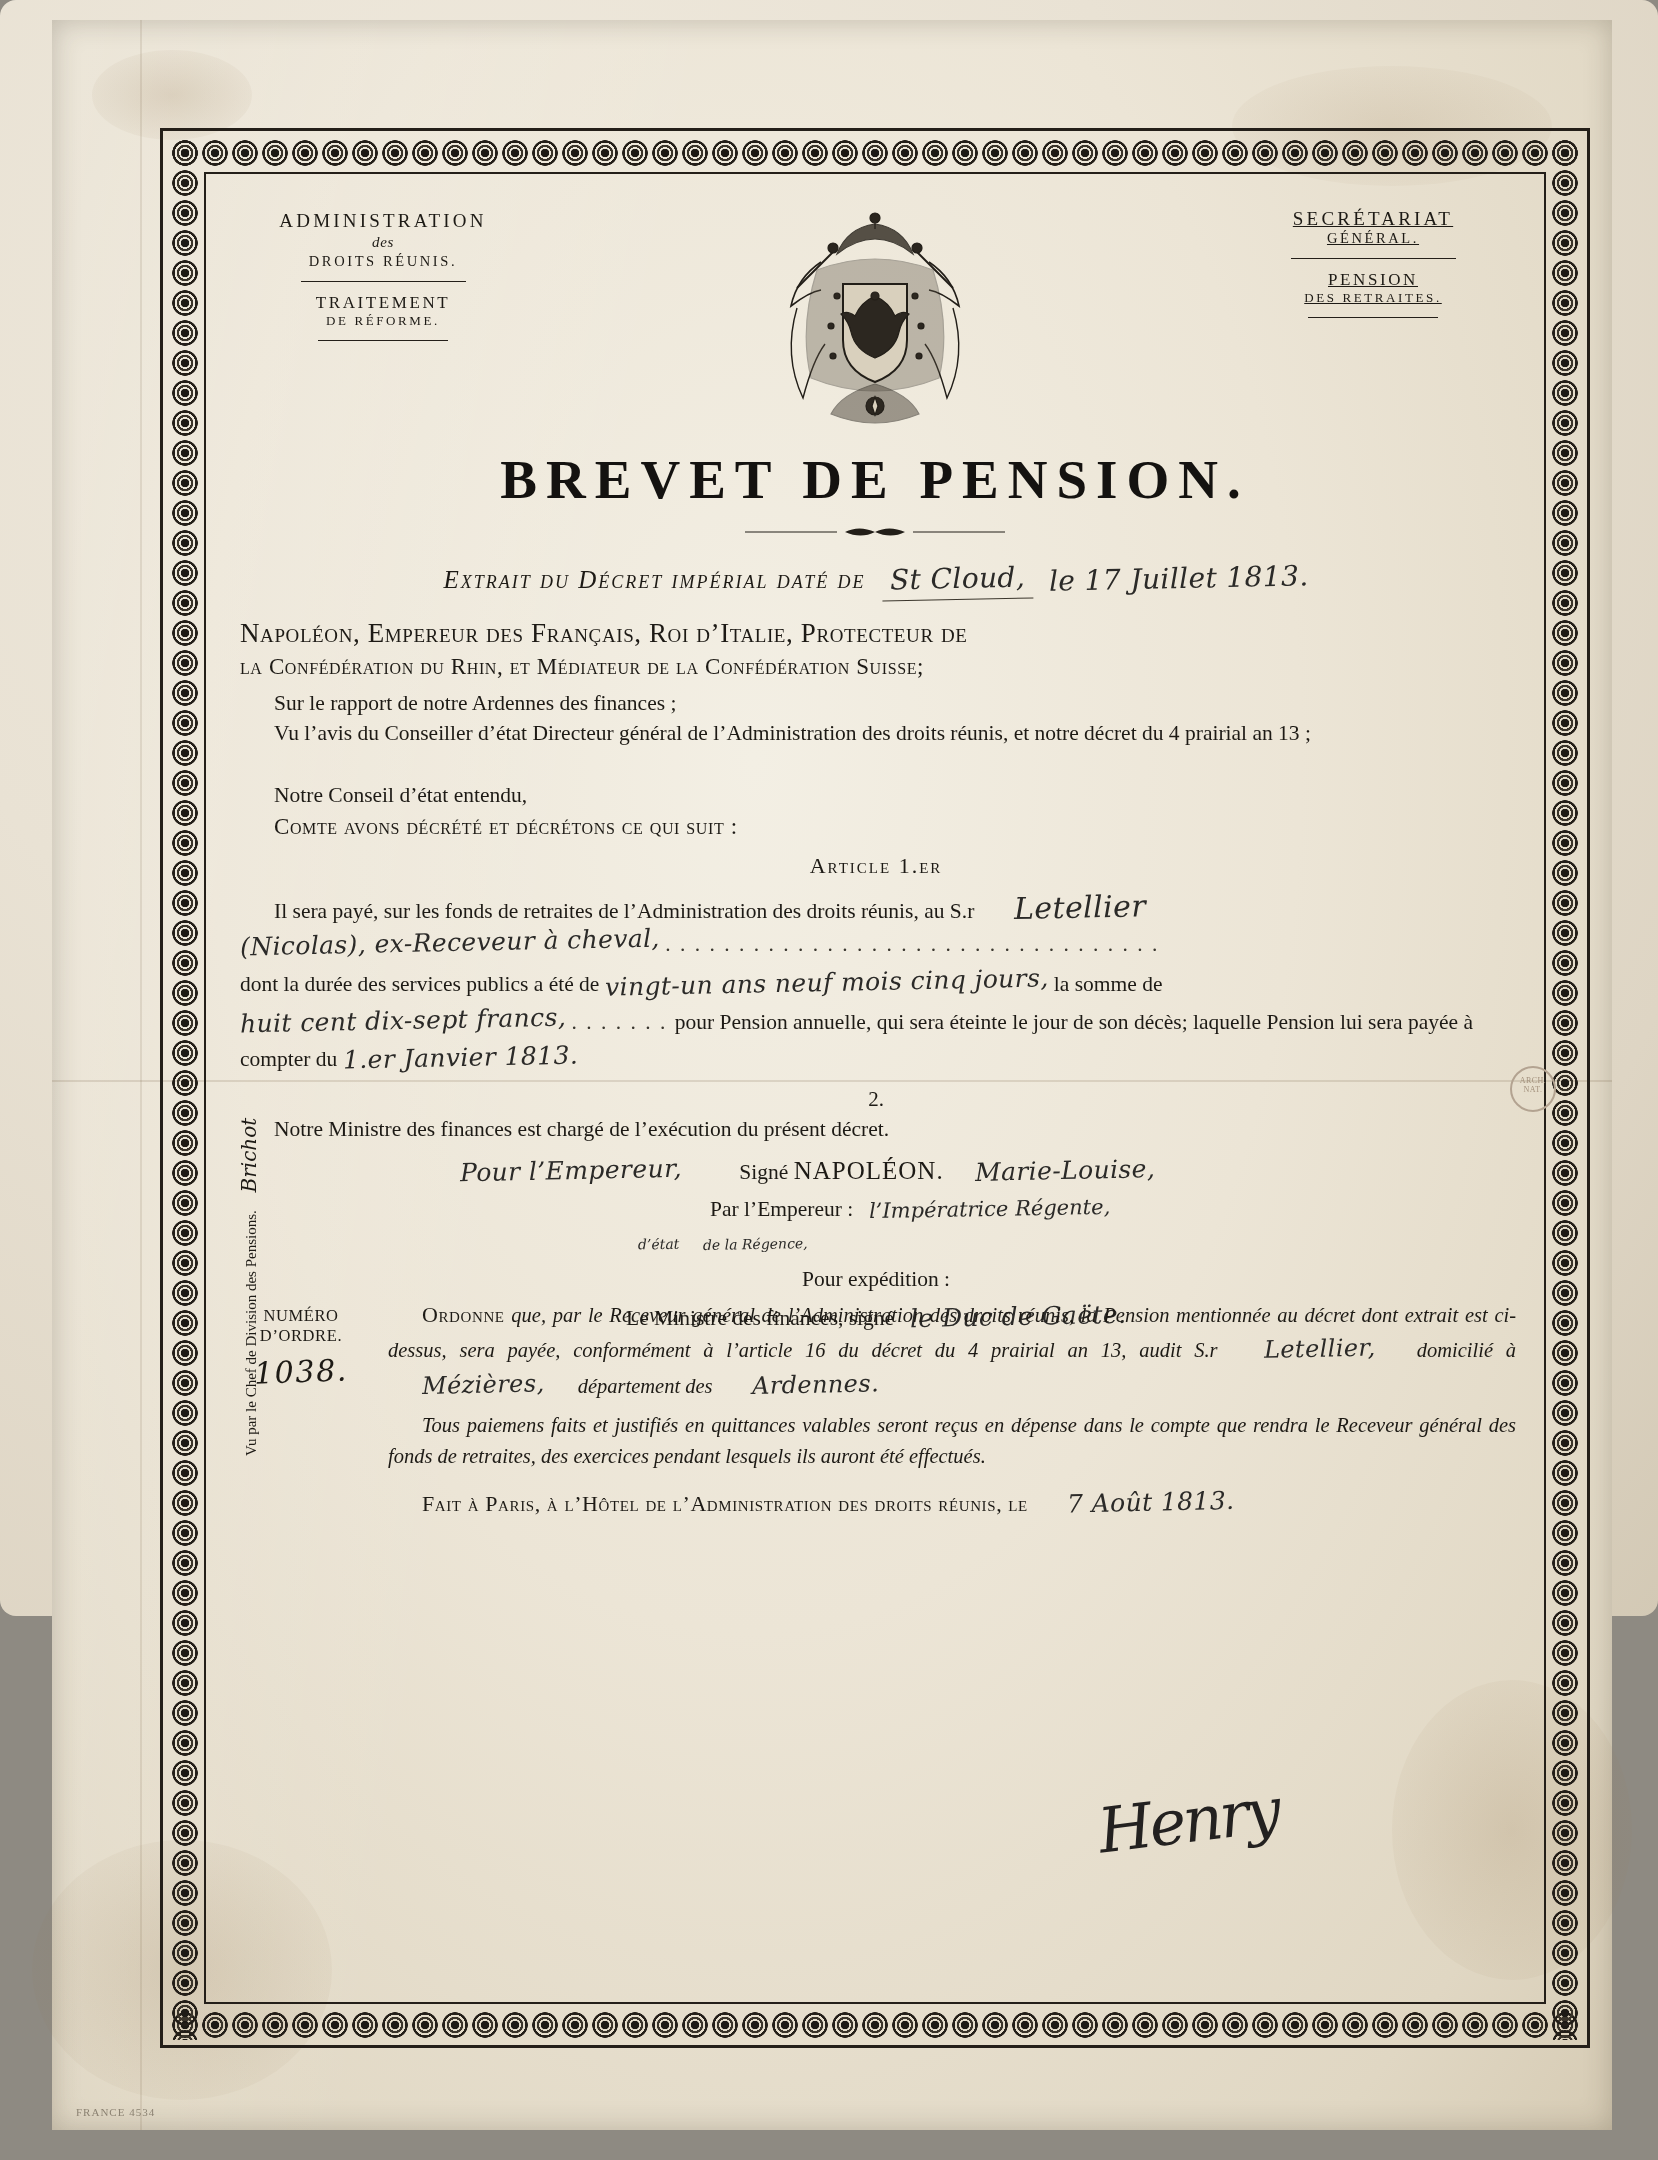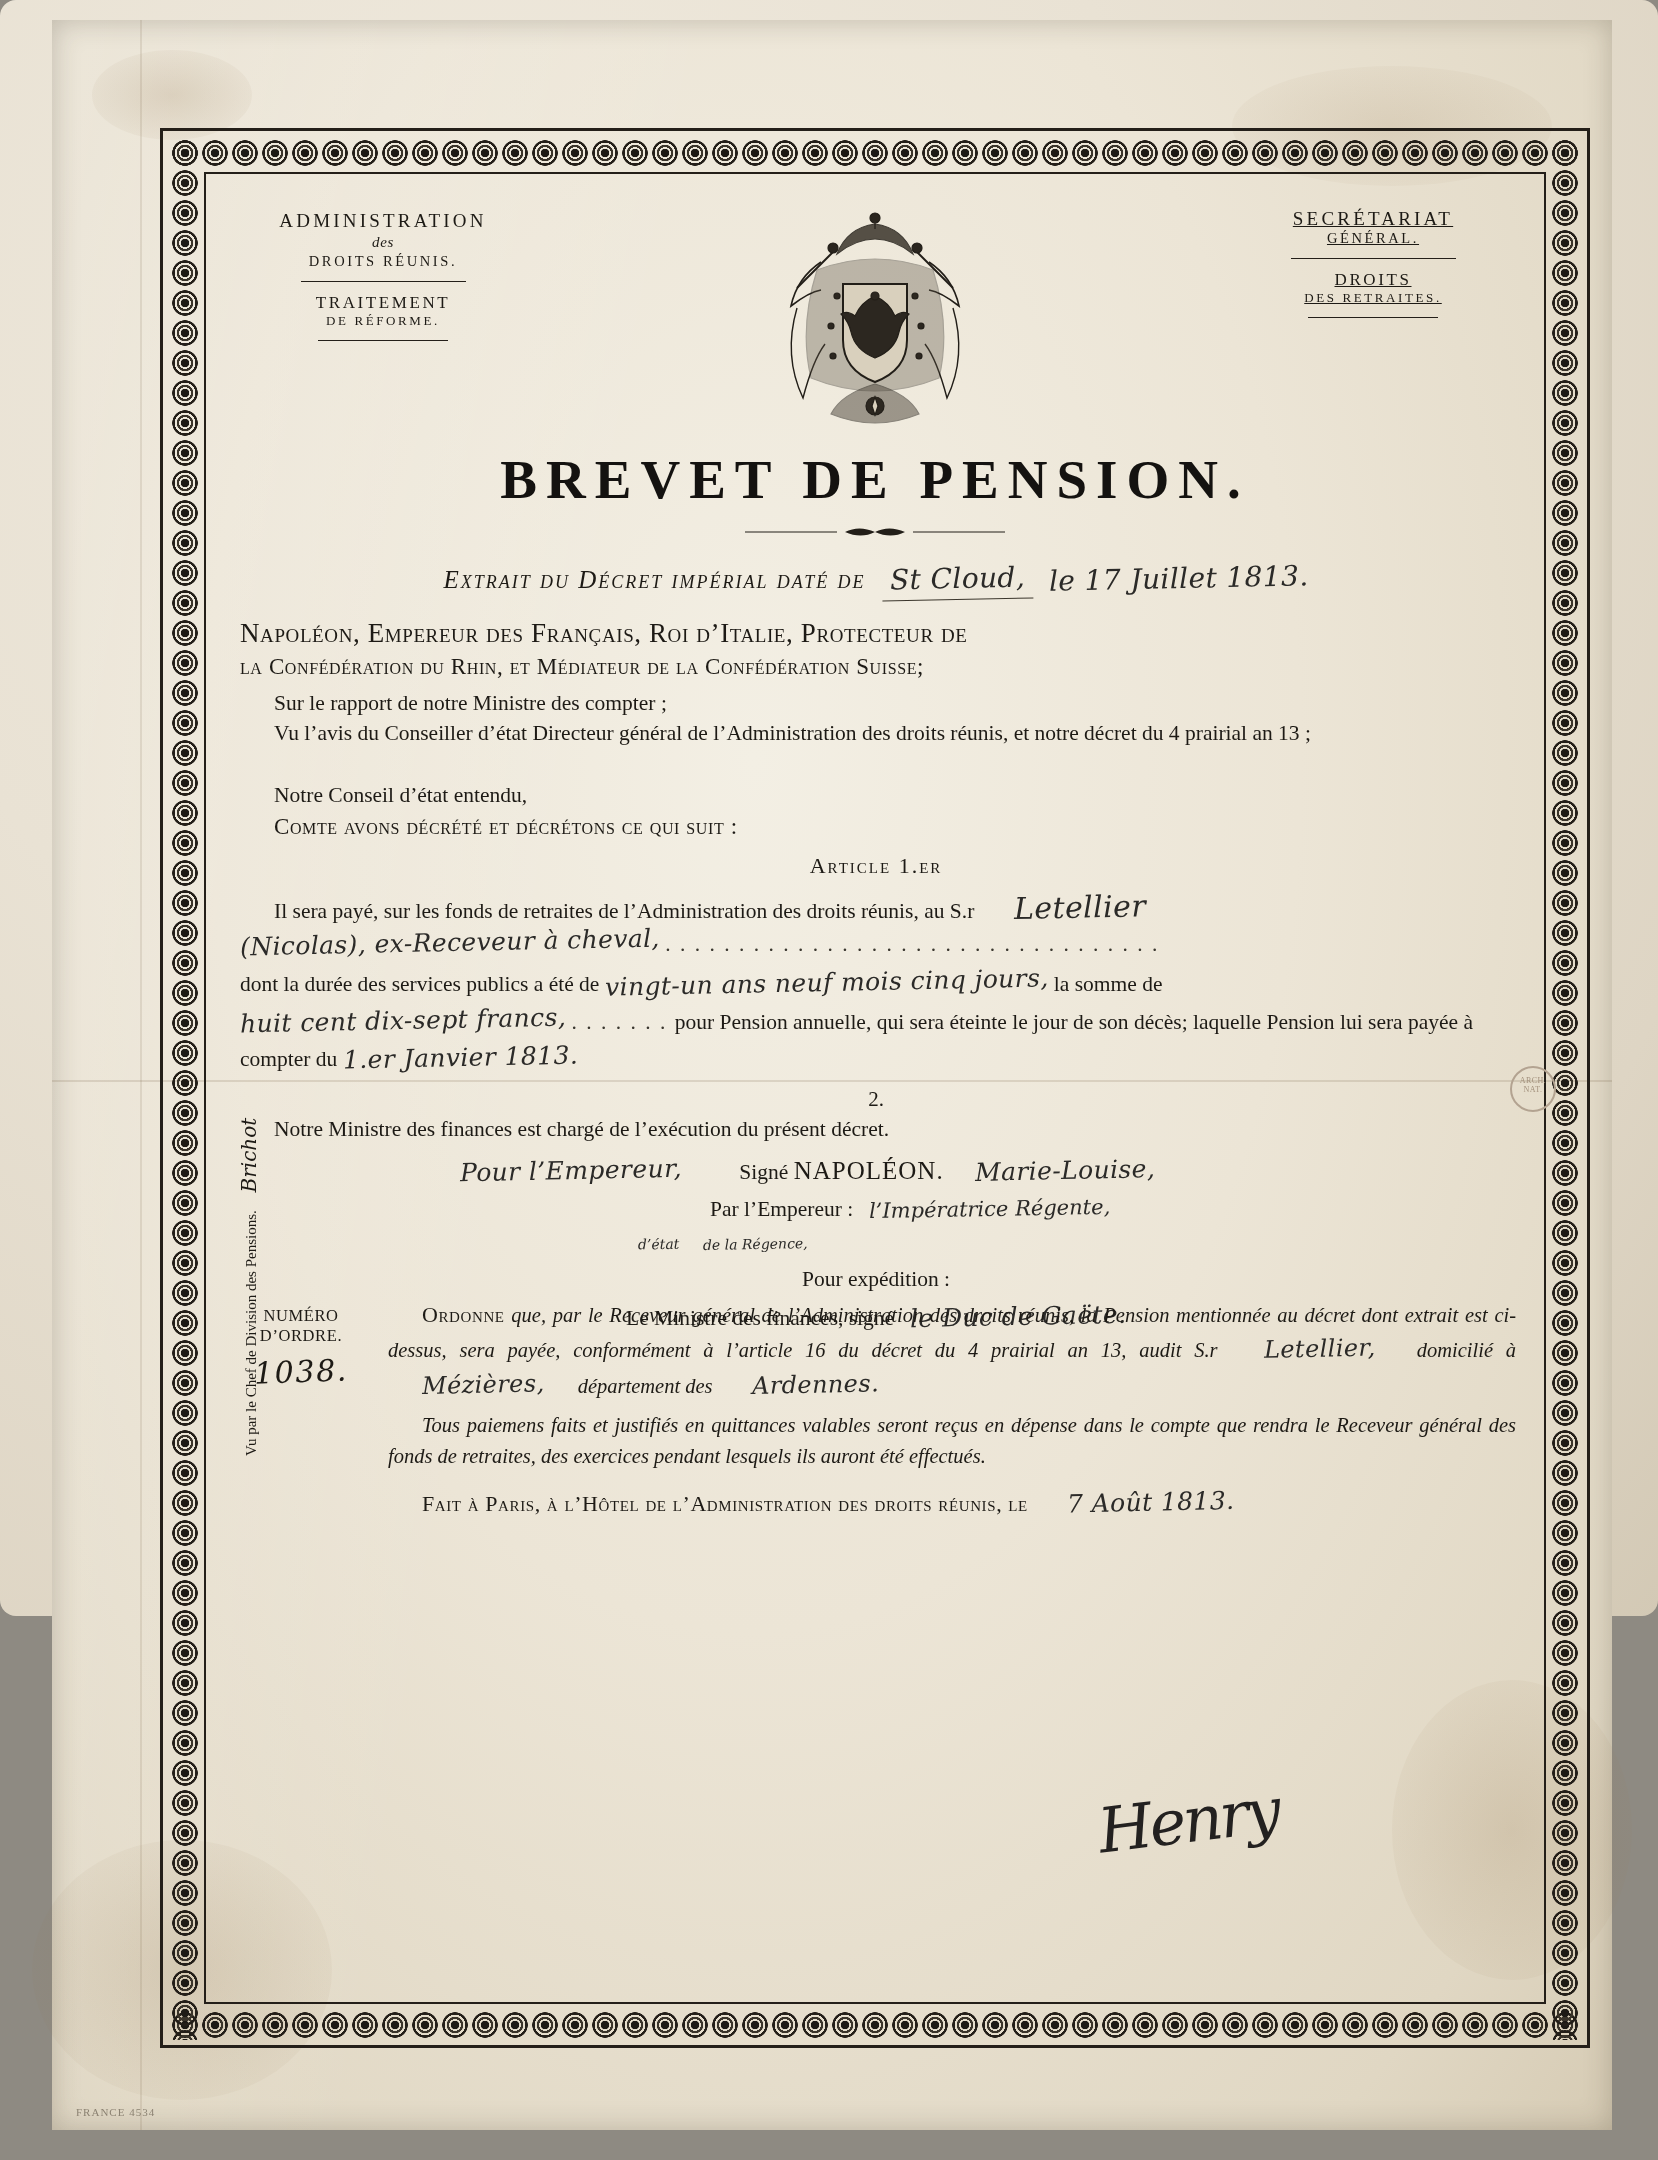--- a/index.html
+++ b/index.html
@@ -312,21 +312,21 @@
         <div class="rule rule-w1"></div>
         <div class="h-caps-sm" style="font-size:17px;">TRAITEMENT</div>
         <div class="h-caps-sm" style="font-size:13px;">DE RÉFORME.</div>
         <div class="rule rule-w2"></div>
       </div>
 
       <div class="hdr-right">
         <div class="h-caps">SECRÉTARIAT</div>
         <div class="h-caps-sm">GÉNÉRAL.</div>
         <div class="rule rule-w1"></div>
-        <div class="h-caps-sm" style="font-size:17px;">DROITS</div>
+        <div class="h-caps-sm" style="font-size:17px;">PENSION</div>
         <div class="h-caps-sm" style="font-size:13px;">DES RETRAITES.</div>
         <div class="rule rule-w2"></div>
       </div>
 
       <div id="crest">
         <svg viewBox="0 0 300 240" width="300" height="240" aria-hidden="true">
           <g stroke="#221e18" fill="none" stroke-width="1.2">
 
             <path d="M112 62 q38 -30 76 0 q-10 -26 -38 -30 q-28 4 -38 30 z" fill="#3b352b" opacity="0.85"></path>
             <circle cx="150" cy="26" r="5" fill="#2a251e"></circle>
@@ -378,21 +378,21 @@
         <span class="hand" style="font-size:28px;">le 17 Juillet 1813.</span>
       </div>
 
       <div class="body-text" style="top:428px; text-align:left;">
         <span class="sc big-cap">Napoléon, Empereur des Français, Roi d’Italie, Protecteur de</span>
       </div>
       <div class="body-text" style="top:464px; text-align:left;">
         <span class="sc" style="font-size:23px;">la Confédération du Rhin, et Médiateur de la Confédération Suisse;</span>
       </div>
       <div class="body-text indent" style="top:502px;">
-        <span>Sur le rapport de notre Ministre des compter ;</span>
+        <span>Sur le rapport de notre Ardennes des finances ;</span>
       </div>
       <div class="body-text indent" style="top:532px;">
         <span>Vu l’avis du Conseiller d’état Directeur général de l’Administration des droits réunis, et notre décret du 4 prairial an 13 ;</span>
       </div>
       <div class="body-text indent" style="top:594px;">
         <span>Notre Conseil d’état entendu,</span>
       </div>
       <div class="body-text indent" style="top:624px;">
         <span class="sc" style="font-size:23px;">Comte avons décrété et décrétons ce qui suit :</span>
       </div>

